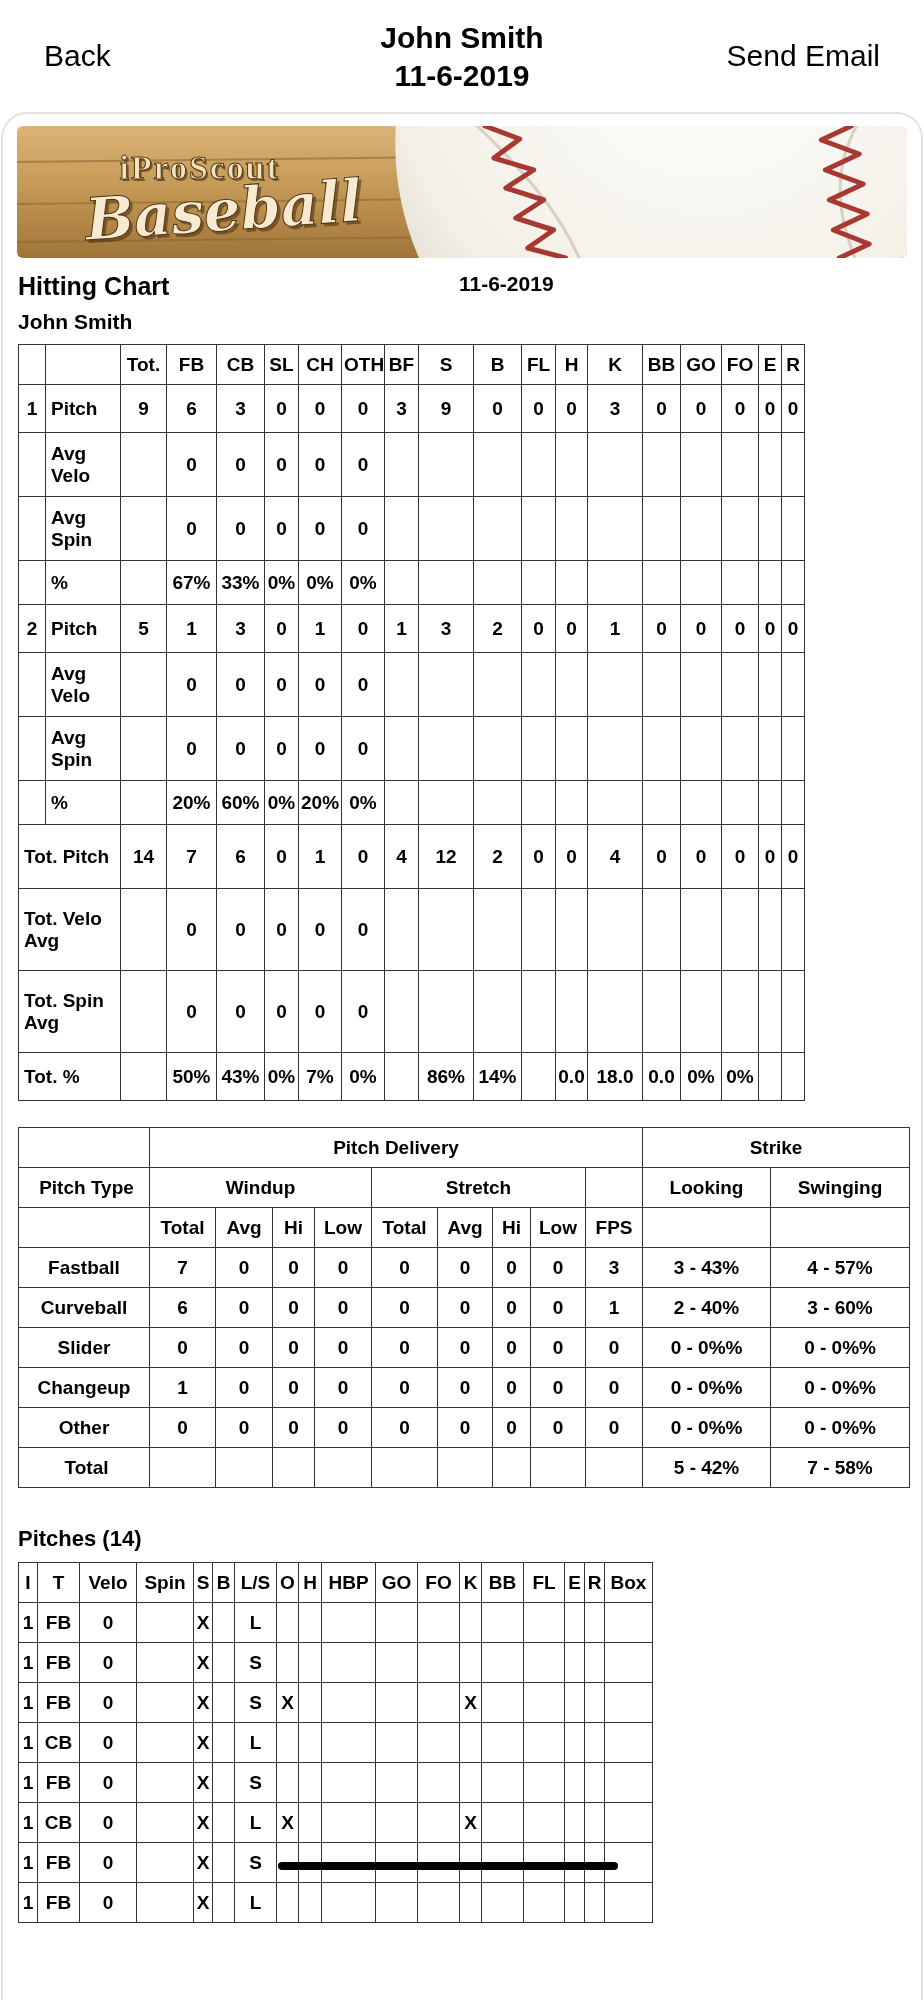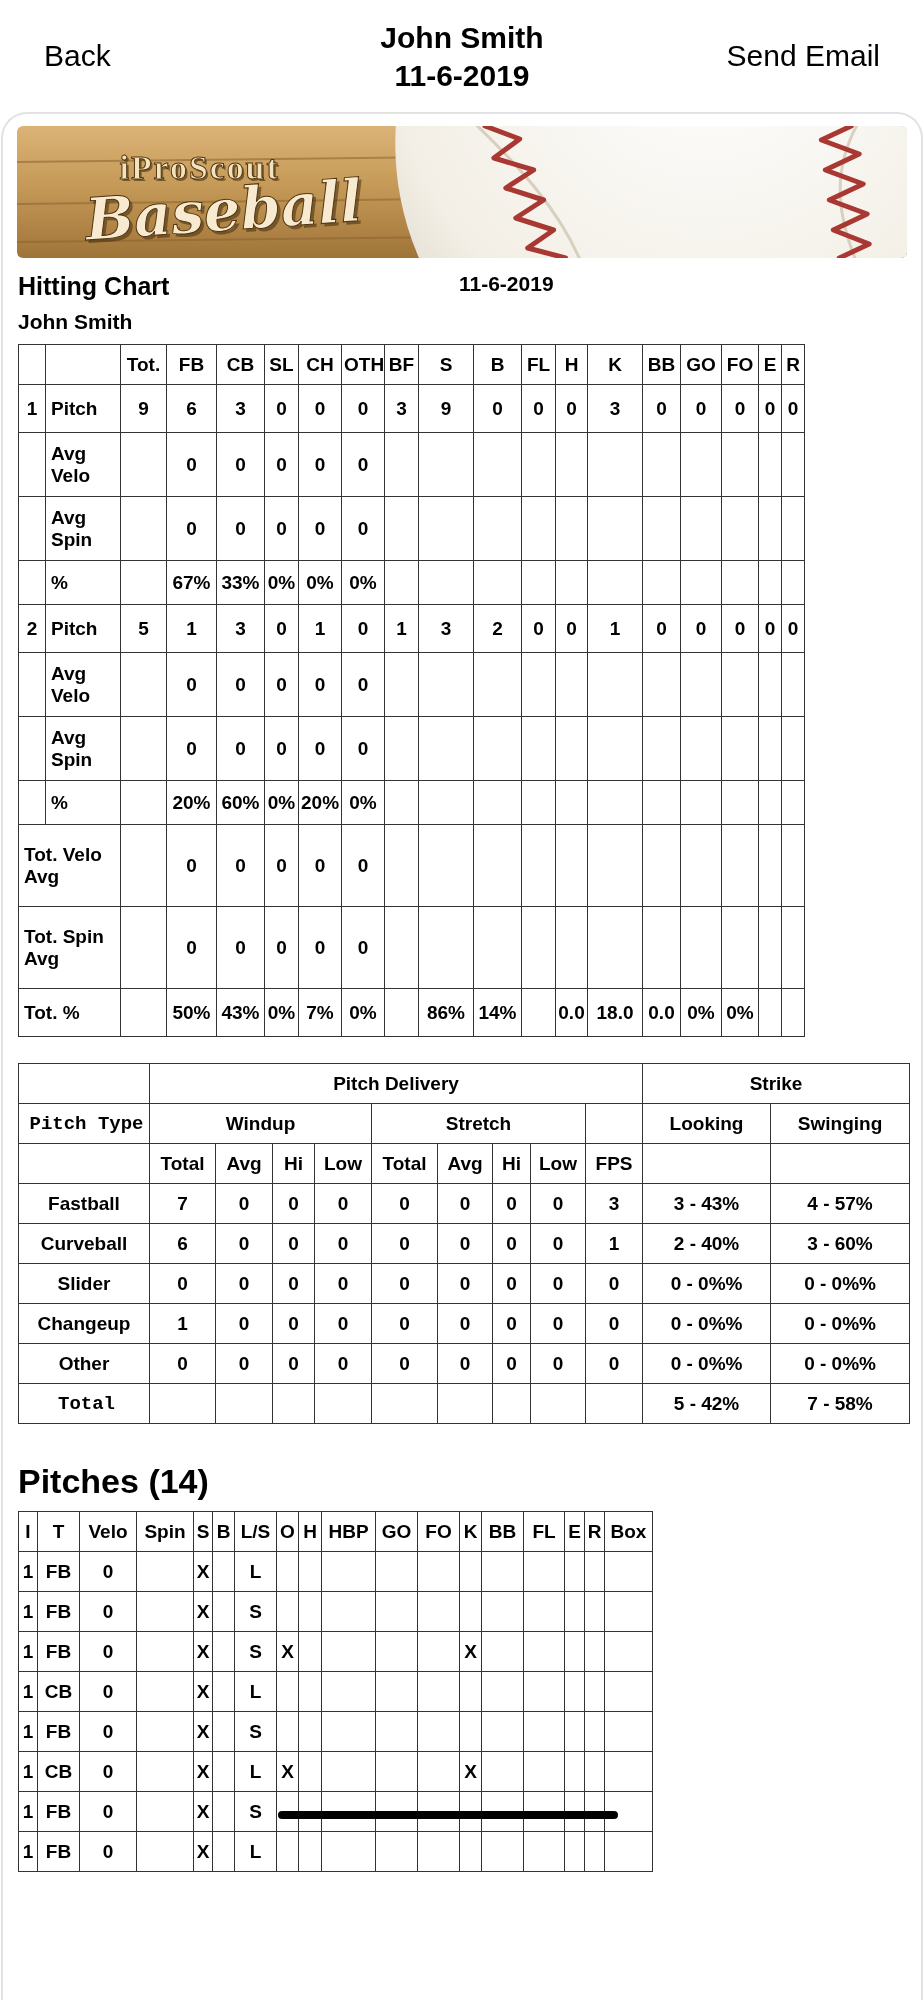--- a/index.html
+++ b/index.html
@@ -34,35 +34,35 @@
   .meta-row { position:relative; margin:14px 15px 0; height:26px; }
   .chart-title { font-size:25px; font-weight:700; }
   .chart-date  { position:absolute; left:441px; top:0; font-size:21px; font-weight:700; }
   .player-name { margin:12px 15px 0; font-size:21px; font-weight:700; }
 
   
   table.grid { border-collapse:collapse; table-layout:fixed; }
   table.grid td, table.grid th { border:1px solid #333; font-size:19px; font-weight:700;
         text-align:center; vertical-align:middle; padding:1px 2px; overflow:hidden; }
   .lbl      { text-align:left !important; padding-left:5px !important; line-height:1.12; }
-  .lbl-left { text-align:right; padding-left:7px !important;font-family:Liberation Mono, monospace; }
+  .lbl-left { text-align:right; padding-left:7px !important; }
   .footnote { text-align:left !important; font-weight:400 !important; font-size:19.5px !important;
               padding:8px 10px !important; white-space:pre-line; line-height:1.4; }
 
   
   table.summary { margin:10px 12px 0 15px; width:787px;padding-left:48px; }
   tr.rh-head{height:40px} tr.rh-pitch{height:48px} tr.rh-avg{height:64px} tr.rh-pct{height:44px}
   tr.rh-totpitch{height:64px} tr.rh-totavg{height:82px} tr.rh-totpct{height:48px} tr.rh-foot{height:96px}
 
   
   table.delivery { margin:26px 0 11px 15px; width:892px; }
   table.delivery tr { height:40px; }
 
   
-  .pitches-title { margin:38px 0 0 15px; font-size:34px; font-weight:700; }
+  .pitches-title { margin:38px 0 0 15px; font-size:22px; font-weight:700; }
   .pitches-wrap { position:relative; margin:10px 0 0 15px; width:640px; }
   table.pitches { width:635px; }
   table.pitches tr { height:40px; }
   .drawn-line { position:absolute; left:260px; top:300px; width:340px; height:8px;
                 background:#000; border-radius:4px; }
 </style>
 </head>
 <body>
 
 <header class="navbar">
@@ -317,20 +317,40 @@
           <td></td>
           <td></td>
           <td></td>
           <td></td>
           <td></td>
           <td></td>
           <td></td>
           <td></td>
           <td></td>
         </tr>
+        <tr class="rh-totpitch">
+          <td colspan="2" class="lbl">Tot. Pitch</td>
+          <td>14</td>
+          <td>7</td>
+          <td>6</td>
+          <td>0</td>
+          <td>1</td>
+          <td>0</td>
+          <td>4</td>
+          <td>12</td>
+          <td>2</td>
+          <td>0</td>
+          <td>0</td>
+          <td>4</td>
+          <td>0</td>
+          <td>0</td>
+          <td>0</td>
+          <td>0</td>
+          <td>0</td>
+        </tr>
         <tr class="rh-totavg">
           <td colspan="2" class="lbl">Tot. Velo Avg</td>
           <td></td>
           <td>0</td>
           <td>0</td>
           <td>0</td>
           <td>0</td>
           <td>0</td>
           <td></td>
           <td></td>

